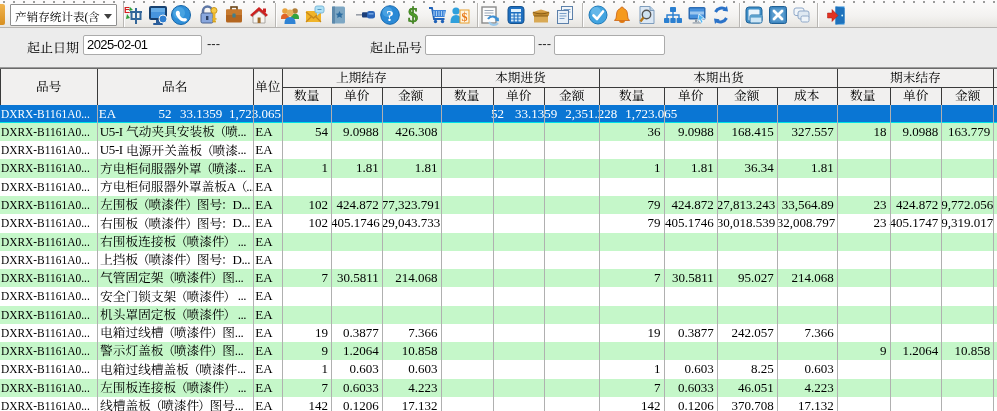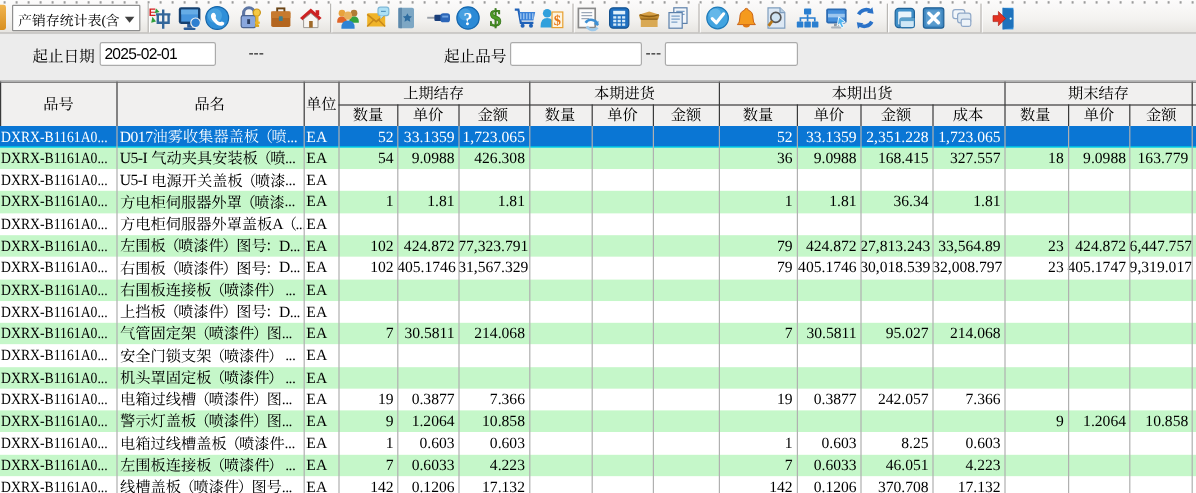--- a/index.html
+++ b/index.html
@@ -244,21 +244,21 @@
       <path d="M1.5 9 H6 V5.5 L12 11.5 L6 17.5 V14 H1.5 Z" fill="#e23222" stroke="#a81a10" stroke-width="0.5"></path>
     </svg>
 </div>
 <div id="filter">
 <div class="lbl" style="left:27px"><svg class="k" width="52.00" height="13" viewBox="0 0 520 130">
         <use href="#u8D77" x="0"></use>
         <use href="#u6B62" x="130"></use>
         <use href="#u65E5" x="260"></use>
         <use href="#u671F" x="390"></use>
       </svg></div>
-<div class="inp" style="left:83px;width:97px">2025-02-01</div>
+<div class="inp" style="left:83px;width:119px">2025-02-01</div>
 <div class="dash" style="left:207px">---</div>
 <div class="lbl" style="left:370px"><svg class="k" width="52.00" height="13" viewBox="0 0 520 130">
         <use href="#u8D77" x="0"></use>
         <use href="#u6B62" x="130"></use>
         <use href="#u54C1" x="260"></use>
         <use href="#u53F7" x="390"></use>
       </svg></div>
 <div class="inp" style="left:425px;width:110px"></div>
 <div class="dash" style="left:538px">---</div>
 <div class="inp" style="left:554px;width:111px"></div>
@@ -408,31 +408,20 @@
 <div class="hline" style="left:716.9px;top:19px;width:1px;height:17.5px"></div>
 <div class="hline" style="left:776.9px;top:19px;width:1px;height:17.5px"></div>
 <div class="hline" style="left:889.5px;top:19px;width:1px;height:17.5px"></div>
 <div class="hline" style="left:941.4px;top:19px;width:1px;height:17.5px"></div>
 <div class="hline" style="left:0;top:0;width:1px;height:36.5px"></div>
 <div class="hline" style="left:0;top:0;width:997px;height:1px;background:#6a6a6a"></div>
 <div class="hline" style="left:282.1px;top:19px;width:714.9px;height:1px"></div>
 <div class="hline" style="left:0;top:36.5px;width:997px;height:1px"></div>
 <div class="row" style="top:36.70px;height:18.26px;background:#0a76d4;color:#fff">
       <div class="c " style="width:96.8px"><span style="display:inline-block;transform:scaleX(0.88);transform-origin:0 50%;padding-left:1px">DXRX-B1161A0...</span></div>
-      <div class="c nm" style="width:156.5px"><span>D017</span><svg class="k" width="111.96" height="12.7" viewBox="0 0 1146 130">
-          <use href="#u6CB9" x="0"></use>
-          <use href="#u96FE" x="130"></use>
-          <use href="#u6536" x="260"></use>
-          <use href="#u96C6" x="390"></use>
-          <use href="#u5668" x="520"></use>
-          <use href="#u76D6" x="650"></use>
-          <use href="#u677F" x="780"></use>
-          <use href="#uFF08" x="898"></use>
-          <use href="#u55B7" x="1016"></use>
-        </svg><span>...</span></div>
       <div class="c " style="width:28.80000000000001px"><span style="padding-left:2px">EA</span></div>
       <div class="c num" style="width:48.89999999999998px">52</div>
       <div class="c num" style="width:50.80000000000001px">33.1359</div>
       <div class="c num" style="width:58.69999999999999px">1,723.065</div>
       <div class="c num" style="width:52.0px"></div>
       <div class="c num" style="width:51.700000000000045px"></div>
       <div class="c num" style="width:55.09999999999991px"></div>
       <div class="c num" style="width:64.20000000000005px">52</div>
       <div class="c num" style="width:53.39999999999998px">33.1359</div>
       <div class="c num" style="width:60.0px">2,351.228</div>
@@ -579,41 +568,41 @@
       <div class="c num" style="width:58.69999999999999px">77,323.791</div>
       <div class="c num" style="width:52.0px"></div>
       <div class="c num" style="width:51.700000000000045px"></div>
       <div class="c num" style="width:55.09999999999991px"></div>
       <div class="c num" style="width:64.20000000000005px">79</div>
       <div class="c num" style="width:53.39999999999998px">424.872</div>
       <div class="c num" style="width:60.0px">27,813.243</div>
       <div class="c num" style="width:60.0px">33,564.89</div>
       <div class="c num" style="width:52.60000000000002px">23</div>
       <div class="c num" style="width:51.89999999999998px">424.872</div>
-      <div class="c num" style="width:51.89999999999998px">6,447.757</div>
+      <div class="c num" style="width:51.89999999999998px">9,772.056</div>
     </div>
 <div class="row" style="top:146.26px;height:18.26px;background:#fff;color:#000">
       <div class="c " style="width:96.8px"><span style="display:inline-block;transform:scaleX(0.88);transform-origin:0 50%;padding-left:1px">DXRX-B1161A0...</span></div>
       <div class="c nm" style="width:156.5px"><svg class="k" width="132.67" height="12.7" viewBox="0 0 1358 130">
           <use href="#u53F3" x="0"></use>
           <use href="#u56F4" x="130"></use>
           <use href="#u677F" x="260"></use>
           <use href="#uFF08" x="378"></use>
           <use href="#u55B7" x="496"></use>
           <use href="#u6F06" x="626"></use>
           <use href="#u4EF6" x="756"></use>
           <use href="#uFF09" x="874"></use>
           <use href="#u56FE" x="992"></use>
           <use href="#u53F7" x="1122"></use>
           <use href="#uFF1A" x="1240"></use>
         </svg><span>D...</span></div>
       <div class="c " style="width:28.80000000000001px"><span style="padding-left:2px">EA</span></div>
       <div class="c num" style="width:48.89999999999998px">102</div>
       <div class="c num" style="width:50.80000000000001px">405.1746</div>
-      <div class="c num" style="width:58.69999999999999px">31,567.329</div>
+      <div class="c num" style="width:58.69999999999999px">29,043.733</div>
       <div class="c num" style="width:52.0px"></div>
       <div class="c num" style="width:51.700000000000045px"></div>
       <div class="c num" style="width:55.09999999999991px"></div>
       <div class="c num" style="width:64.20000000000005px">79</div>
       <div class="c num" style="width:53.39999999999998px">405.1746</div>
       <div class="c num" style="width:60.0px">30,018.539</div>
       <div class="c num" style="width:60.0px">32,008.797</div>
       <div class="c num" style="width:52.60000000000002px">23</div>
       <div class="c num" style="width:51.89999999999998px">405.1747</div>
       <div class="c num" style="width:51.89999999999998px">9,319.017</div>

